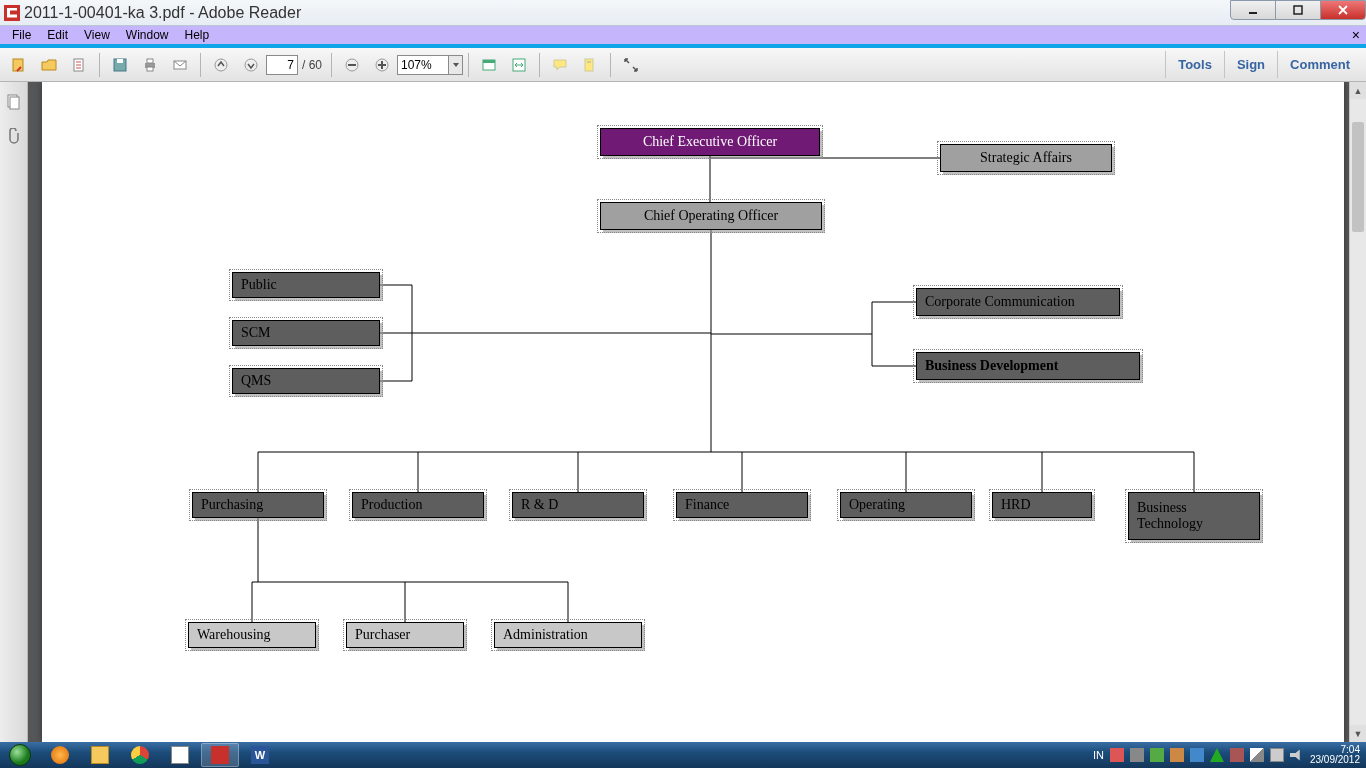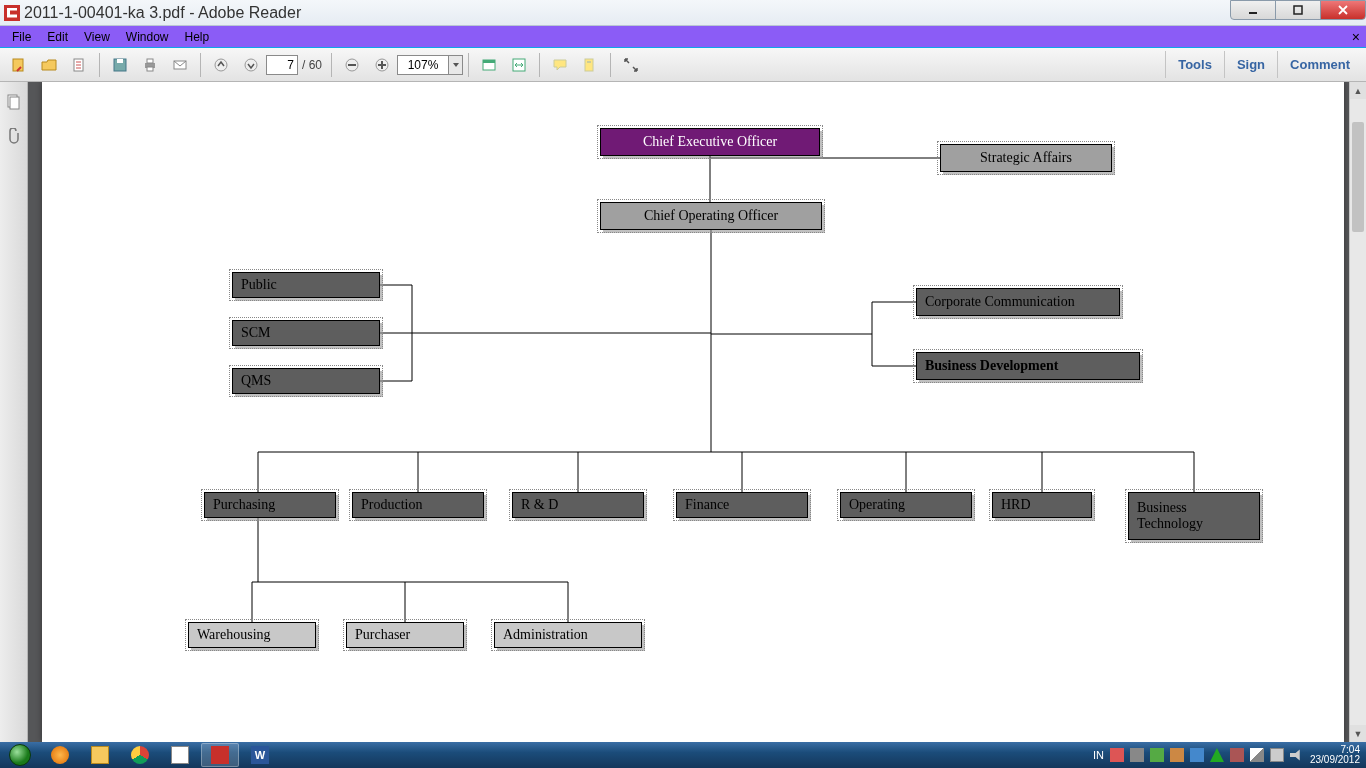--- a/index.html
+++ b/index.html
@@ -10,32 +10,32 @@
 .titlebar .app-icon { width: 16px; height: 16px; margin: 0 4px; background: #c8302b; display: inline-block; position: relative; }
 .titlebar .app-icon::after { content:""; position:absolute; inset:3px; background:#fff; clip-path: polygon(0 0,100% 0,100% 30%,30% 30%,30% 70%,100% 70%,100% 100%,0 100%);}
 .titlebar-text { font-size: 16px; color: #333; }
 .win-controls { position: absolute; right: 0; top: 0; display: flex; height: 20px; }
 .win-btn { width: 46px; height: 20px; display: flex; align-items: center; justify-content: center; font-size: 10px; color: #333; cursor: pointer; background: linear-gradient(#f0f0f0,#d8d8d8); border: 1px solid #8a9aaa; margin-left: -1px; }
 .win-btn.min { border-bottom-left-radius: 4px; }
 .win-btn.close { background: linear-gradient(#e77,#c8302b); color: #fff; font-weight: bold; border-bottom-right-radius: 4px; }
 .win-btn svg { width:12px; height:12px; }
 
 
-.menubar { height: 22px; background: #8b5cf6; display: flex; align-items: center; padding: 0 4px; font-size: 12px; border-bottom: 1px solid #0ea5e9; position: relative; }
+.menubar { height: 22px; background: #c4b5fd; display: flex; align-items: center; padding: 0 4px; font-size: 12px; border-bottom: 4px solid #0ea5e9; position: relative; }
 .menubar .menu-item { padding: 2px 8px; cursor: pointer; }
 .menubar .menubar-close { position: absolute; right: 6px; font-size: 14px; cursor: pointer; }
 
 
 .toolbar { height: 34px; background: linear-gradient(#f7f7f7,#e3e3e3); border-bottom: 1px solid #b5b5b5; display: flex; align-items: center; padding: 0 4px; position: relative; }
 .tbtn { width: 26px; height: 26px; display: flex; align-items: center; justify-content: center; margin: 0 2px; border: 1px solid transparent; border-radius: 2px; cursor: pointer; }
 .tbtn svg { width: 16px; height: 16px; }
 .tsep { width: 1px; height: 24px; background: #b5b5b5; margin: 0 5px; }
 .page-input { width: 32px; height: 20px; font-size: 12px; text-align: right; border: 1px solid #8a8a8a; padding: 0 3px; background:#fff; }
 .page-label { font-size: 12px; color: #444; margin: 0 4px; }
-.zoom-input { width: 52px; height: 20px; font-size: 12px; text-align: center; border: 1px solid #8a8a8a; padding: 0 3px; background:#fff; }
+.zoom-input { width: 52px; height: 20px; font-size: 12px; text-align: left; border: 1px solid #8a8a8a; padding: 0 3px; background:#fff; }
 .zoom-dd { width: 14px; height: 20px; border: 1px solid #8a8a8a; border-left: none; background: #e8e8e8; display:flex; align-items:center; justify-content:center; cursor: pointer; }
 .toolbar-right { margin-left: auto; display: flex; }
 .link-btn { font-size: 13px; font-weight: 600; color: #3765a3; padding: 6px 12px; cursor: pointer; border-left: 1px solid #c4c4c4; }
 
 
 .siderail { position: absolute; left: 0; top: 82px; bottom: 26px; width: 28px; background: linear-gradient(to right,#ededed,#d9d9d9); border-right: 1px solid #b5b5b5; display: flex; flex-direction: column; align-items: center; padding-top: 10px; gap: 14px; }
 .siderail .rail-btn { width: 20px; height: 20px; display:flex; align-items:center; justify-content:center; cursor: pointer; }
 
 
 .docarea { position: absolute; left: 28px; right: 0; top: 82px; bottom: 26px; background: #555658; overflow: hidden; }
@@ -257,21 +257,21 @@
           <line x1="526" y1="500" x2="526" y2="540" stroke="#000" stroke-width="1"></line>
         </svg>
     <div class="node dotted-wrap ceo" style="left: 558px; top: 46px; width: 220px; min-height: 28px;">Chief Executive Officer</div>
         <div class="node dotted-wrap grey" style="left: 898px; top: 62px; width: 172px; min-height: 28px;">Strategic Affairs</div>
         <div class="node dotted-wrap grey" style="left: 558px; top: 120px; width: 222px; min-height: 28px;">Chief Operating Officer</div>
         <div class="node dotted-wrap dark" style="left: 190px; top: 190px; width: 148px; min-height: 26px;">Public</div>
         <div class="node dotted-wrap dark" style="left: 190px; top: 238px; width: 148px; min-height: 26px;">SCM</div>
         <div class="node dotted-wrap dark" style="left: 190px; top: 286px; width: 148px; min-height: 26px;">QMS</div>
         <div class="node dotted-wrap dark" style="left: 874px; top: 206px; width: 204px; min-height: 28px;">Corporate Communication</div>
         <div class="node dotted-wrap dark" style="left: 874px; top: 270px; width: 224px; min-height: 28px; font-weight: bold;">Business Development</div>
-        <div class="node dotted-wrap dark" style="left: 150px; top: 410px; width: 132px; min-height: 26px; margin-left: 12px;">Purchasing</div>
+        <div class="node dotted-wrap dark" style="left: 150px; top: 410px; width: 132px; min-height: 26px;">Purchasing</div>
         <div class="node dotted-wrap dark" style="left: 310px; top: 410px; width: 132px; min-height: 26px;">Production</div>
         <div class="node dotted-wrap dark" style="left: 470px; top: 410px; width: 132px; min-height: 26px;">R &amp; D</div>
         <div class="node dotted-wrap dark" style="left: 634px; top: 410px; width: 132px; min-height: 26px;">Finance</div>
         <div class="node dotted-wrap dark" style="left: 798px; top: 410px; width: 132px; min-height: 26px;">Operating</div>
         <div class="node dotted-wrap dark" style="left: 950px; top: 410px; width: 100px; min-height: 26px;">HRD</div>
         <div class="node dotted-wrap dark" style="left: 1086px; top: 410px; width: 132px; min-height: 48px;">Business Technology</div>
         <div class="node dotted-wrap light" style="left: 146px; top: 540px; width: 128px; min-height: 26px;">Warehousing</div>
         <div class="node dotted-wrap light" style="left: 304px; top: 540px; width: 118px; min-height: 26px;">Purchaser</div>
         <div class="node dotted-wrap light" style="left: 452px; top: 540px; width: 148px; min-height: 26px;">Administration</div>
       </div>

